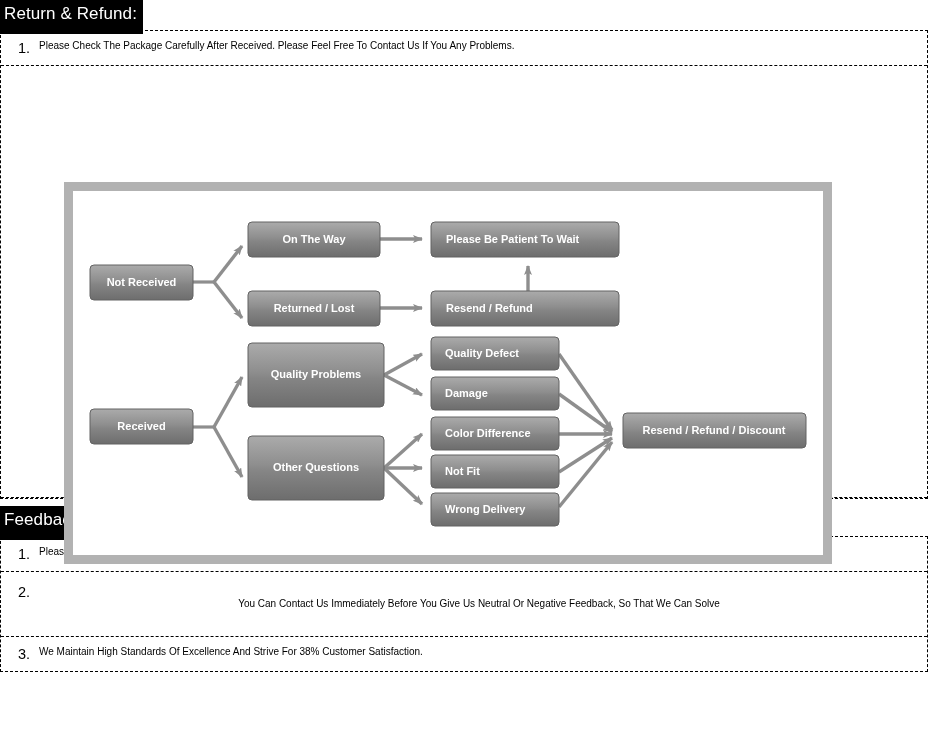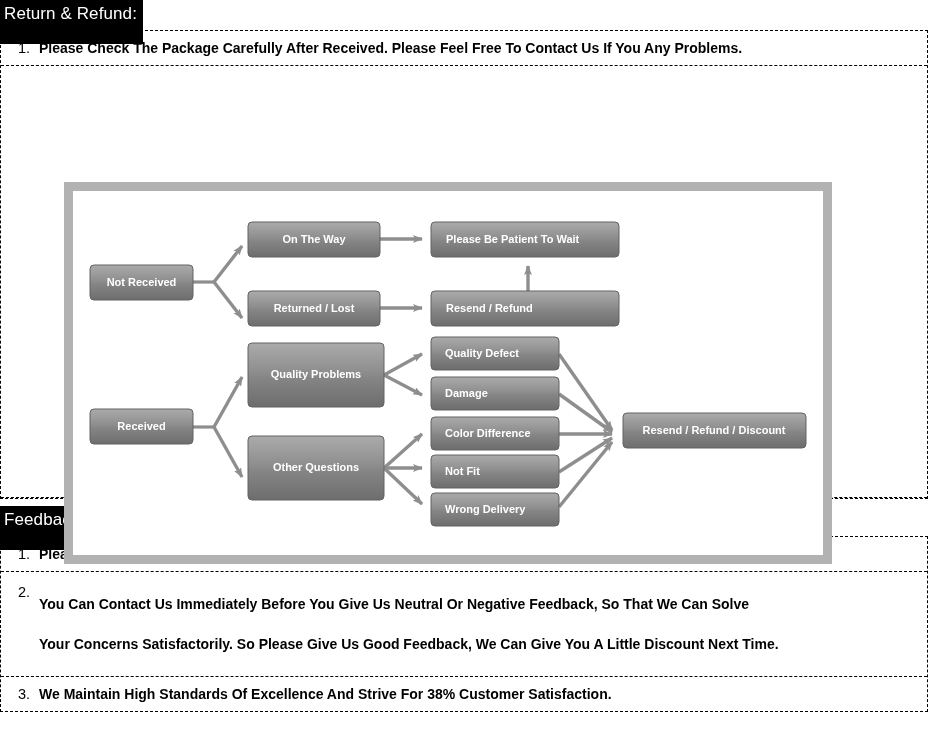--- a/index.html
+++ b/index.html
@@ -11,21 +11,21 @@
   }
   .page{position:relative;width:928px;height:729px;}
 
   
   .banner{
     background:#000000;
     color:#ffffff;
     font-size:17px;
     line-height:28px;
     height:28px;
-    padding:0 6px 16px 4px;
+    padding:0 6px 6px 4px;
     display:inline-block;
     white-space:nowrap;
     letter-spacing:0.1px;
   }
   .banner-row{height:30px;display:flex;align-items:flex-start;}
 
   
   .block{
     border:1px dashed #000;
     border-style:dashed;
@@ -42,27 +42,26 @@
   .num{
     width:38px;
     flex:0 0 38px;
     text-align:right;
     padding-right:9px;
     font-size:14.5px;
     box-sizing:border-box;
   }
   .txt{
     flex:1 1 auto;
-    font-size:14px;
+    font-size:10px;
     padding-right:8px;
-    font-weight:bold;
   }
   .r1{padding:9px 0 9px 0;}
   .r-multi{padding:12px 0 12px 0;}
-  .r-multi .txt{line-height:40px;}
+  .r-multi .txt{line-height:40px;text-align:center;}
 
   
   .diagram-cell{
     border-bottom:1px dashed #000;
     padding:0;
     height:432px;
     position:relative;
     box-sizing:border-box;
   }
   .diagram-wrap{
@@ -228,21 +227,20 @@
 
     <div class="row r1">
       <div class="num">1.</div>
       <div class="txt">Please Give Us Five Stars Feedback. Thank You Very Much.</div>
     </div>
 
     <div class="row r-multi">
       <div class="num">2.</div>
       <div class="txt">
         <div>You Can Contact Us Immediately Before You Give Us Neutral Or Negative Feedback, So That We Can Solve</div>
-        <div>Your Concerns Satisfactorily. So Please Give Us Good Feedback, We Can Give You A Little Discount Next Time.</div>
       </div>
     </div>
 
     <div class="row r1">
       <div class="num">3.</div>
       <div class="txt">We Maintain High Standards Of Excellence And Strive For 38% Customer Satisfaction.</div>
     </div>
 
   </div>
 

